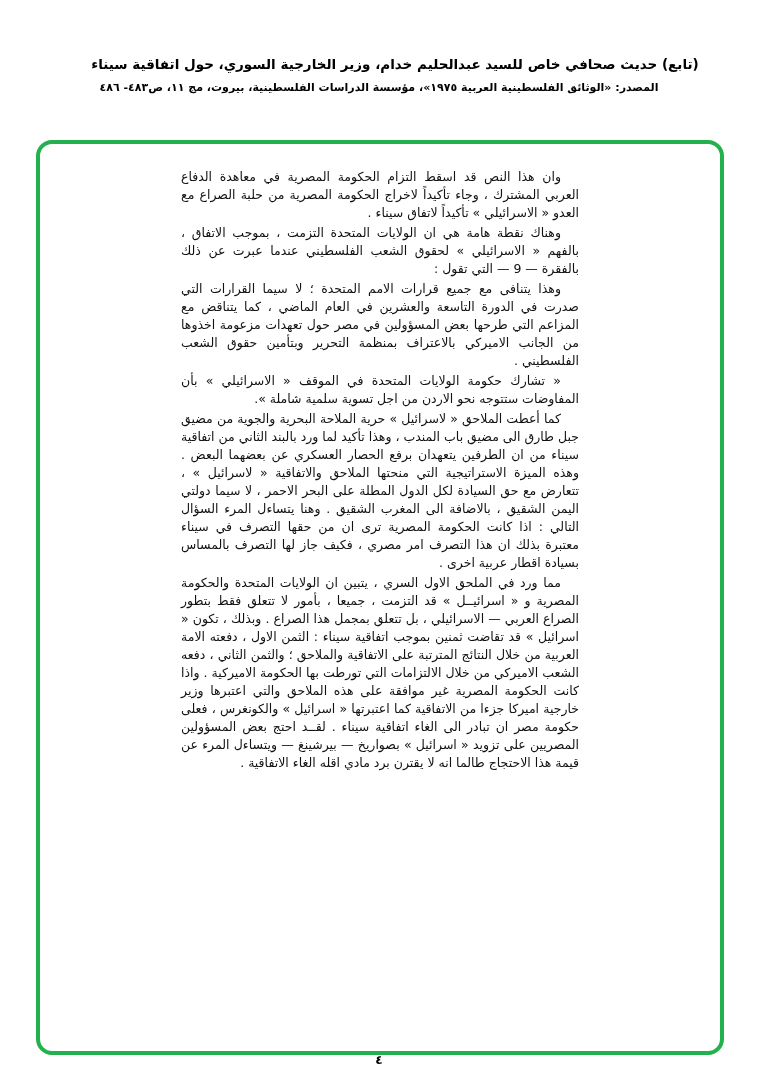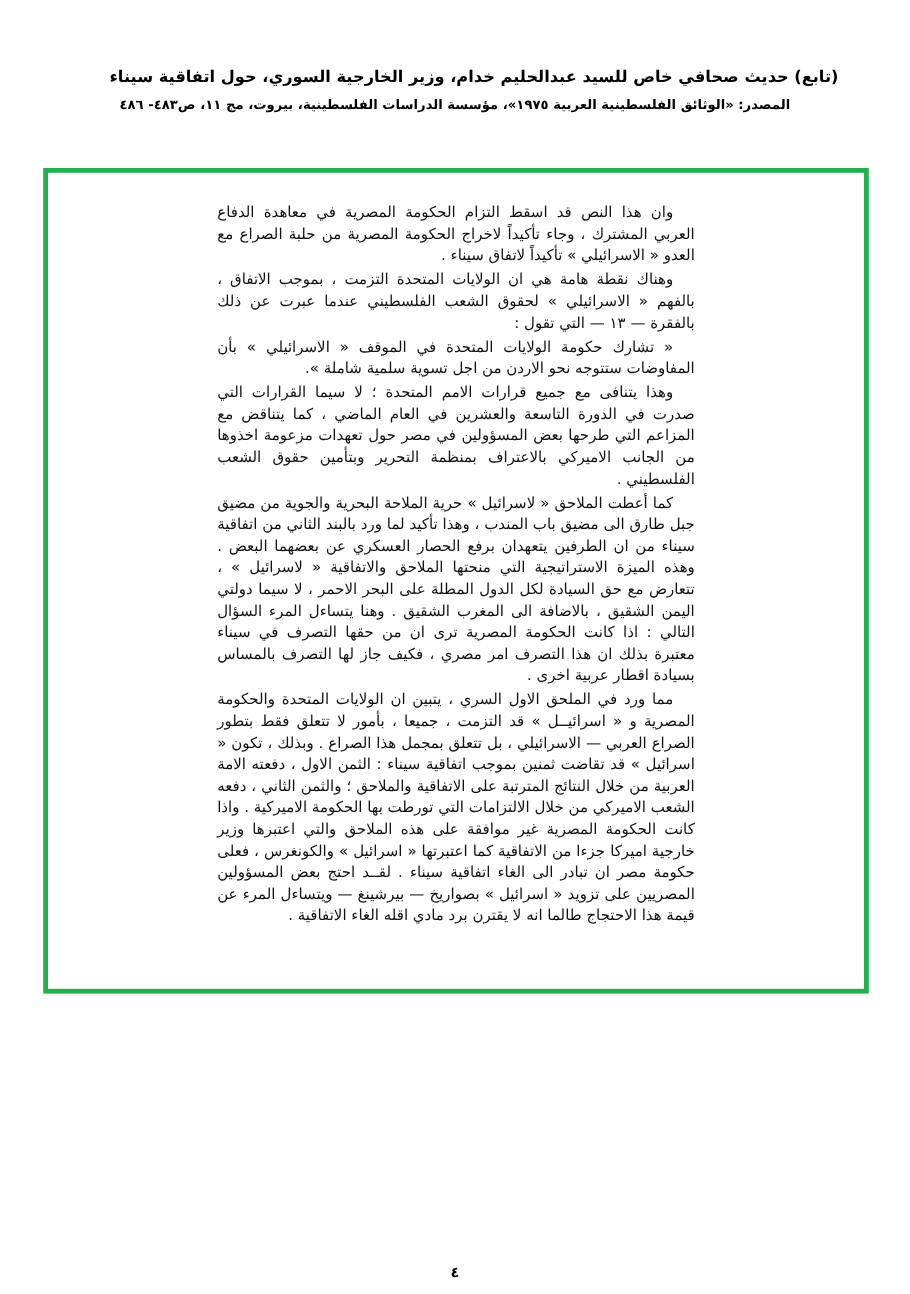--- a/index.html
+++ b/index.html
@@ -40,23 +40,23 @@
     font-size: 11px;
     font-weight: bold;
     margin-top: 9px;
     color: #000000;
   }
   .frame {
     position: absolute;
     left: 36px;
     top: 140px;
     width: 688px;
-    height: 688px;
+    height: 915px;
     border: 4px solid #22b14c;
-    border-radius: 0;
+    border-radius: 16px;
     box-sizing: border-box;
   }
   .text-column {
     width: 398px;
     margin: 24px auto 0 auto;
     direction: rtl;
     text-align: justify;
     font-size: 12.5px;
     line-height: 18px;
     color: #111111;
@@ -84,23 +84,23 @@
 <div class="page">
 
   <header class="doc-header">
     <h1 class="doc-title">(تابع) حديث صحافي خاص للسيد عبدالحليم خدام، وزير الخارجية السوري، حول اتفاقية سيناء</h1>
     <div class="doc-source">المصدر: «الوثائق الفلسطينية العربية ١٩٧٥»، مؤسسة الدراسات الفلسطينية، بيروت، مج ١١، ص٤٨٣- ٤٨٦</div>
   </header>
 
   <div class="frame">
     <div class="text-column">
       <p>وان هذا النص قد اسقط التزام الحكومة المصرية في معاهدة الدفاع العربي المشترك ، وجاء تأكيداً لاخراج الحكومة المصرية من حلبة الصراع مع العدو « الاسرائيلي » تأكيداً لاتفاق سيناء .</p>
-      <p>وهناك نقطة هامة هي ان الولايات المتحدة التزمت ، بموجب الاتفاق ، بالفهم « الاسرائيلي » لحقوق الشعب الفلسطيني عندما عبرت عن ذلك بالفقرة — ١٣ — التي تقول :</p>
+      <p>وهناك نقطة هامة هي ان الولايات المتحدة التزمت ، بموجب الاتفاق ، بالفهم « الاسرائيلي » لحقوق الشعب الفلسطيني عندما عبرت عن ذلك بالفقرة — 9 — التي تقول :</p>
+      <p>وهذا يتنافى مع جميع قرارات الامم المتحدة ؛ لا سيما القرارات التي صدرت في الدورة التاسعة والعشرين في العام الماضي ، كما يتناقض مع المزاعم التي طرحها بعض المسؤولين في مصر حول تعهدات مزعومة اخذوها من الجانب الاميركي بالاعتراف بمنظمة التحرير وبتأمين حقوق الشعب الفلسطيني .</p>
       <p>« تشارك حكومة الولايات المتحدة في الموقف « الاسرائيلي » بأن المفاوضات ستتوجه نحو الاردن من اجل تسوية سلمية شاملة ».</p>
-      <p>وهذا يتنافى مع جميع قرارات الامم المتحدة ؛ لا سيما القرارات التي صدرت في الدورة التاسعة والعشرين في العام الماضي ، كما يتناقض مع المزاعم التي طرحها بعض المسؤولين في مصر حول تعهدات مزعومة اخذوها من الجانب الاميركي بالاعتراف بمنظمة التحرير وبتأمين حقوق الشعب الفلسطيني .</p>
       <p>كما أعطت الملاحق « لاسرائيل » حرية الملاحة البحرية والجوية من مضيق جبل طارق الى مضيق باب المندب ، وهذا تأكيد لما ورد بالبند الثاني من اتفاقية سيناء من ان الطرفين يتعهدان برفع الحصار العسكري عن بعضهما البعض . وهذه الميزة الاستراتيجية التي منحتها الملاحق والاتفاقية « لاسرائيل » ، تتعارض مع حق السيادة لكل الدول المطلة على البحر الاحمر ، لا سيما دولتي اليمن الشقيق ، بالاضافة الى المغرب الشقيق . وهنا يتساءل المرء السؤال التالي : اذا كانت الحكومة المصرية ترى ان من حقها التصرف في سيناء معتبرة بذلك ان هذا التصرف امر مصري ، فكيف جاز لها التصرف بالمساس بسيادة اقطار عربية اخرى .</p>
       <p>مما ورد في الملحق الاول السري ، يتبين ان الولايات المتحدة والحكومة المصرية و « اسرائيــل » قد التزمت ، جميعا ، بأمور لا تتعلق فقط بتطور الصراع العربي — الاسرائيلي ، بل تتعلق بمجمل هذا الصراع . وبذلك ، تكون « اسرائيل » قد تقاضت ثمنين بموجب اتفاقية سيناء : الثمن الاول ، دفعته الامة العربية من خلال النتائج المترتبة على الاتفاقية والملاحق ؛ والثمن الثاني ، دفعه الشعب الاميركي من خلال الالتزامات التي تورطت بها الحكومة الاميركية . واذا كانت الحكومة المصرية غير موافقة على هذه الملاحق والتي اعتبرها وزير خارجية اميركا جزءا من الاتفاقية كما اعتبرتها « اسرائيل » والكونغرس ، فعلى حكومة مصر ان تبادر الى الغاء اتفاقية سيناء . لقــد احتج بعض المسؤولين المصريين على تزويد « اسرائيل » بصواريخ — بيرشينغ — ويتساءل المرء عن قيمة هذا الاحتجاج طالما انه لا يقترن برد مادي اقله الغاء الاتفاقية .</p>
     </div>
   </div>
 
   <footer class="page-footer">
     <span class="page-number">٤</span>
   </footer>
 
 </div>

